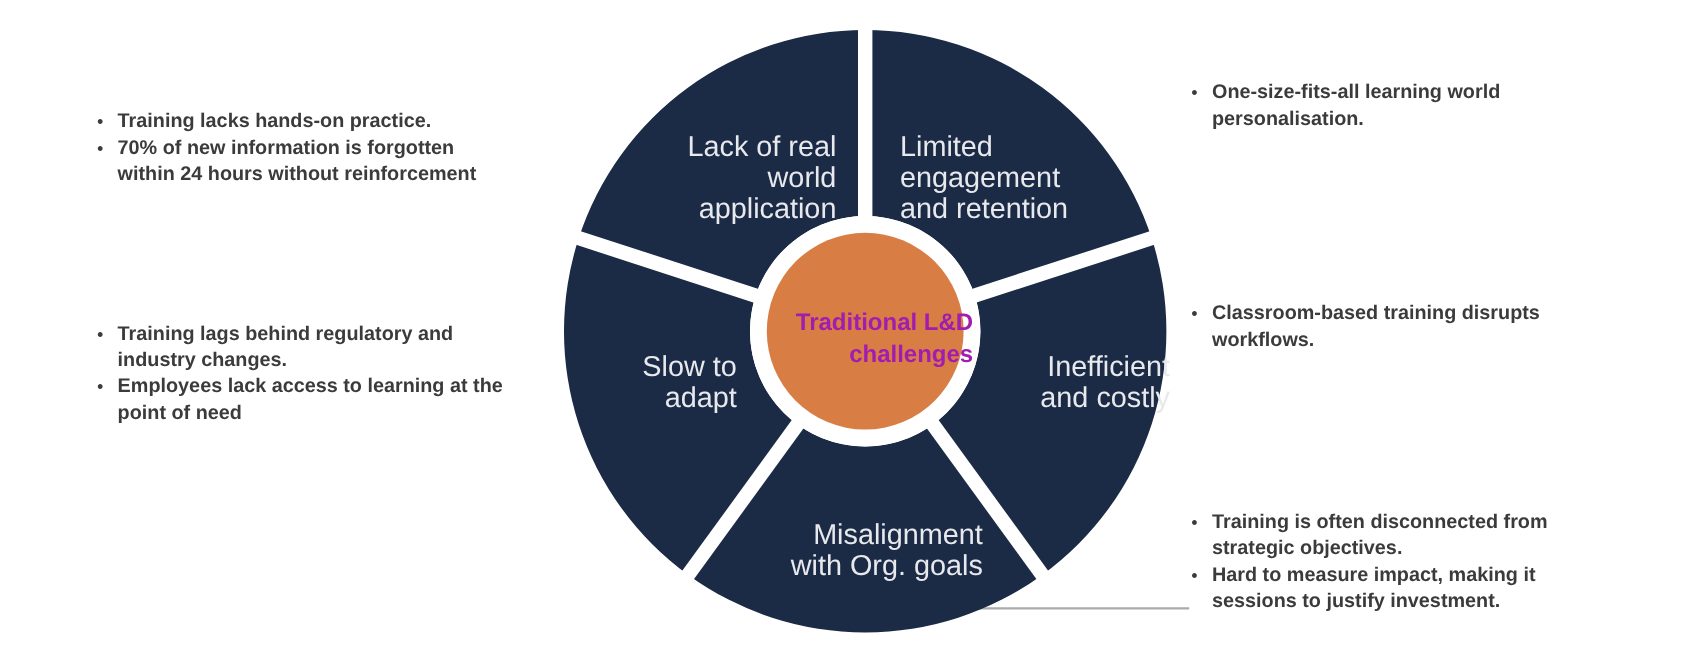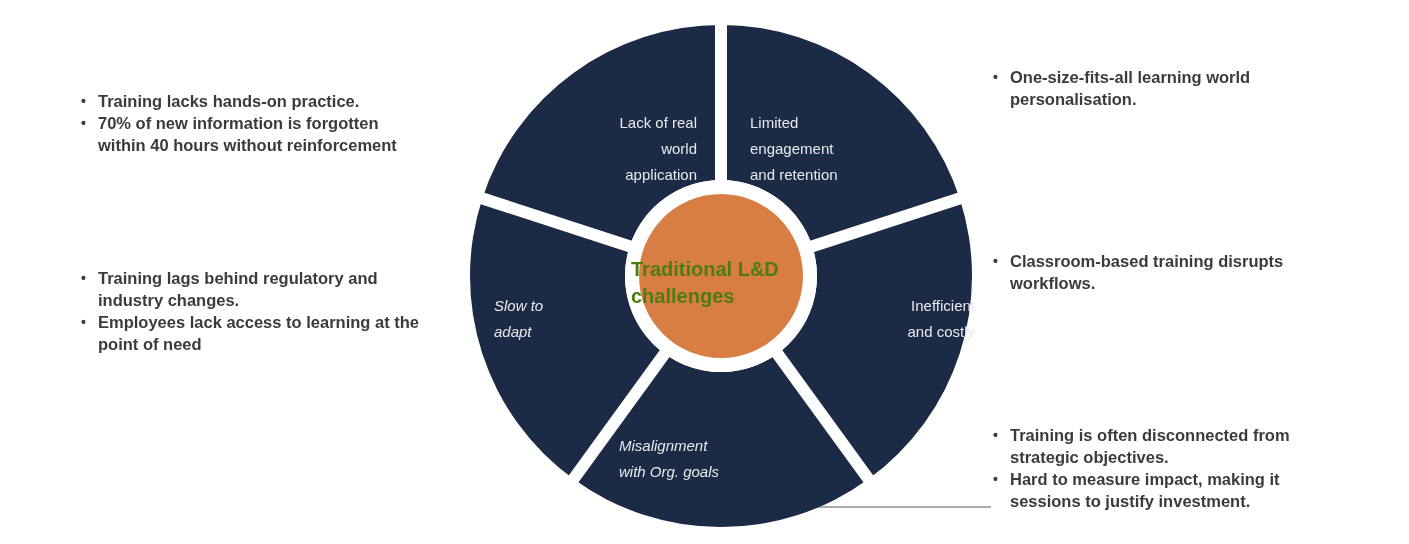--- a/index.html
+++ b/index.html
@@ -12,30 +12,30 @@
   .bullets{
     position:absolute;margin:0;padding:0;list-style:none;
     color:#3b3b3b;font-size:16.5px;line-height:22px;font-weight:600;
   }
   .bullets li{position:relative;padding-left:20px;margin:0;}
   .bullets li::before{
     content:"\2022";position:absolute;left:3px;top:0;
     font-size:14px;line-height:22px;color:#3b3b3b;
   }
   .seg-label{
-    position:absolute;color:#e8e9ed;font-size:15px;line-height:26px;
+    position:absolute;color:#e8e9ed;font-size:24px;line-height:26px;
     font-weight:400;white-space:pre-line;
   }
   .center-label{
-    position:absolute;left:631px;top:256px;width:180px;text-align:left;
-    color:#4d7c0f;font-size:20px;line-height:27px;font-weight:bold;
+    position:absolute;left:631px;top:256px;width:180px;text-align:right;
+    color:#a21caf;font-size:20px;line-height:27px;font-weight:bold;
     white-space:pre-line;
   }
   .align-right{text-align:right;}
-  .align-center{text-align:left;font-style:italic;}
+  .align-center{text-align:right;}
 </style>
 </head>
 <body>
 
 <div class="canvas">
 
   <svg class="wheel-svg" width="1409" height="544" viewBox="0 0 1409 544">
 
     <line x1="800" y1="507" x2="991" y2="507" stroke-width="2" stroke="#ABABAB"></line>
 
@@ -69,21 +69,21 @@
   <div class="seg-label" style="left:835px;top:293px;width:140px;text-align:right;">Inefficient
 and costly</div>
   <div class="seg-label align-center" style="left:619px;top:433px;width:200px;">Misalignment
 with Org. goals</div>
 
   <div class="center-label">Traditional L&amp;D
 challenges</div>
 
   <ul class="bullets" style="left:78px;top:63px;width:320px;margin-top:27px;">
     <li>Training lacks hands-on practice.</li>
-    <li>70% of new information is forgotten within 40 hours without reinforcement</li>
+    <li>70% of new information is forgotten within 24 hours without reinforcement</li>
   </ul>
 
   <ul class="bullets" style="left:78px;top:251px;width:345px;margin-top:16px;">
     <li>Training lags behind regulatory and industry changes.</li>
     <li>Employees lack access to learning at the point of need</li>
   </ul>
 
   <ul class="bullets" style="left:990px;top:66px;width:340px;">
     <li>One-size-fits-all learning world personalisation.</li>
   </ul>

